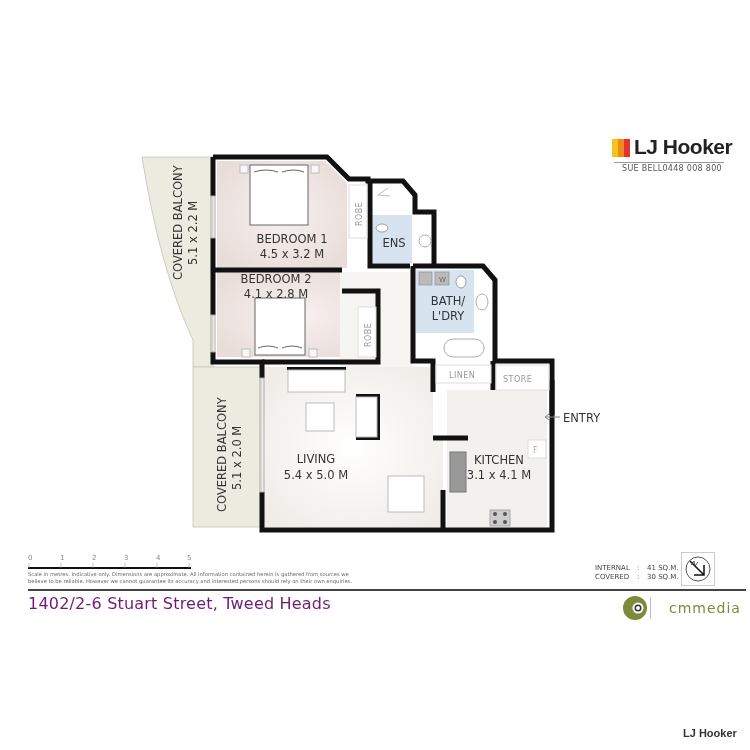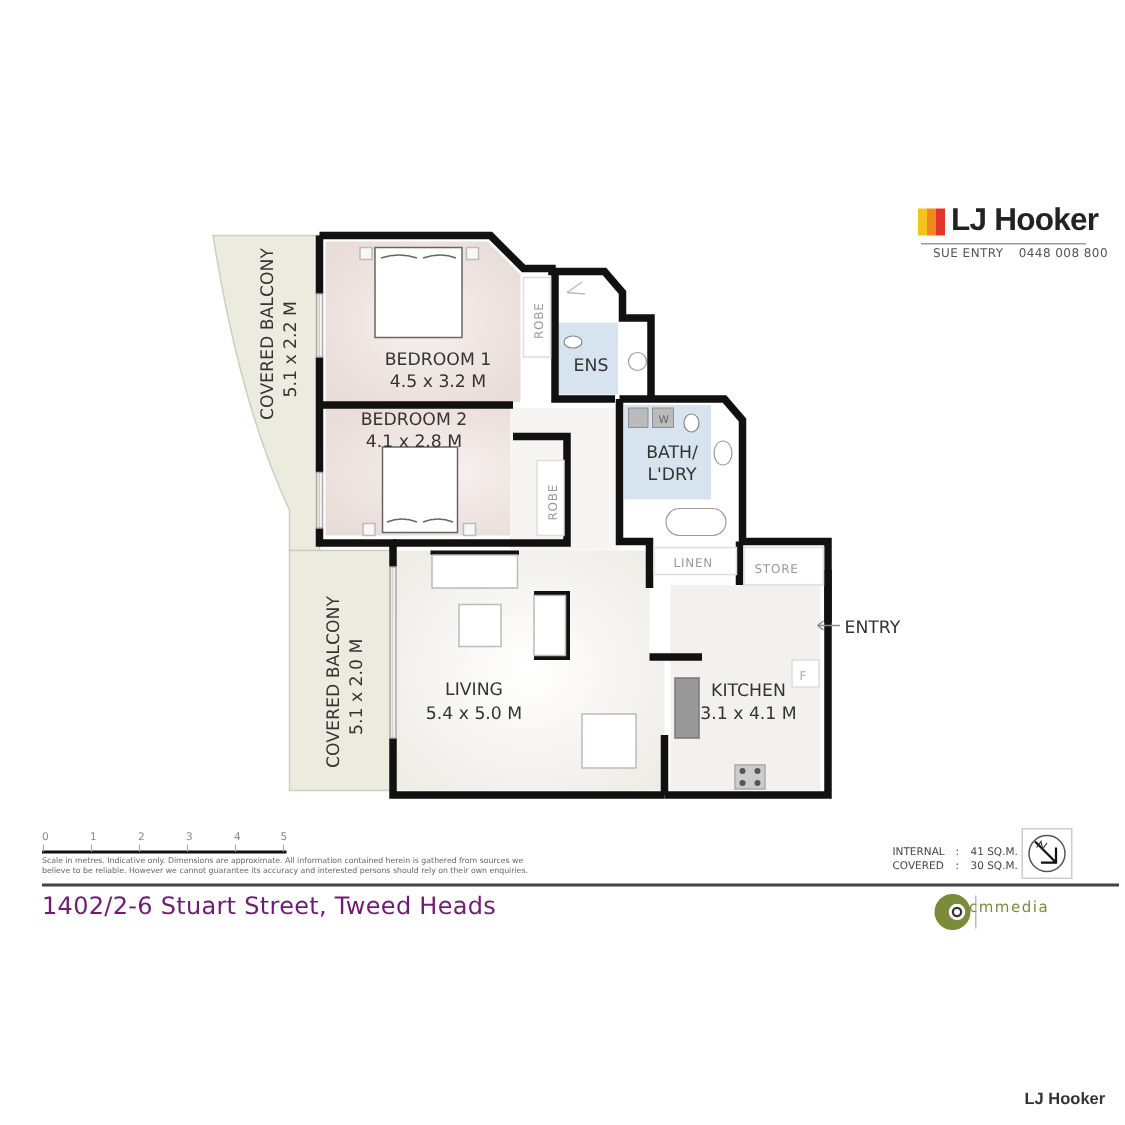--- a/index.html
+++ b/index.html
@@ -4,51 +4,51 @@
 <style>
   html, body { margin: 0; padding: 0; background: #ffffff; }
   body { width: 750px; height: 750px; position: relative; overflow: hidden; font-family: "DejaVu Sans", sans-serif; color: #333; }
   .abs { position: absolute; }
   #logo { left: 612px; top: 137px; width: 110px; height: 40px; }
   #logo .bars { position: absolute; left: 0; top: 2px; height: 18px; width: 18px; display: flex; }
   #logo .bars span { display: block; width: 6px; height: 18px; }
   #logo .brand { position: absolute; left: 22px; top: -2px; font-family: "Liberation Sans", sans-serif; font-size: 21px; font-weight: bold; color: #222; letter-spacing: -0.5px; white-space: nowrap; }
   #logo .rule { position: absolute; left: 2px; top: 25px; width: 110px; height: 1px; background: #999; }
   #logo .agent { position: absolute; left: 10px; top: 27px; font-size: 8px; color: #555; white-space: nowrap; letter-spacing: 0.3px; }
-  #logo .agent span + span { margin-left: 10px; }
+  #logo .agent span + span { }
   svg text { font-family: "DejaVu Sans", sans-serif; }
   .room-label { font-size: 11.5px; fill: #333; }
   .small-label { font-size: 8px; fill: #999; letter-spacing: 0.5px; }
   #scale { left: 28px; top: 552px; width: 170px; height: 20px; }
   #disclaimer { left: 28px; top: 571px; width: 330px; font-size: 5.2px; color: #666; line-height: 7px; }
   #divider { left: 28px; top: 589px; width: 718px; height: 2px; background: #444; }
   #address { left: 28px; top: 594px; font-size: 16px; color: #701a75; white-space: nowrap; letter-spacing: 0.2px; }
   #areas { left: 595px; top: 564px; font-size: 7px; color: #444; line-height: 9px; }
   #areas .row { display: flex; white-space: nowrap; }
   #areas .k { width: 42px; }
   #areas .c { width: 10px; }
   #compass { left: 681px; top: 552px; width: 32px; height: 32px; border: 1px solid #ccc; background: #fff; }
   #cmmedia { left: 622px; top: 593px; width: 100px; height: 30px; }
-  #cmmedia .txt { position: absolute; left: 24px; top: 7px; font-size: 10px; color: #7a8c3a; letter-spacing: 1px; }
+  #cmmedia .txt { position: absolute; left: 47px; top: 7px; font-size: 14px; color: #7a8c3a; letter-spacing: 1px; }
   #cmmedia .sep { position: absolute; left: 28px; top: 4px; width: 1px; height: 22px; background: #bbb; }
   #footer-brand { left: 683px; top: 727px; font-family: "Liberation Sans", sans-serif; font-size: 11px; font-weight: bold; color: #333; white-space: nowrap; }
 </style>
 </head>
 <body>
 
 <div id="logo" class="abs">
   <div class="bars">
     <span style="background:#f5c31c"></span>
     <span style="background:#f08a1d"></span>
     <span style="background:#e2362a"></span>
   </div>
   <div class="brand">LJ Hooker</div>
   <div class="rule"></div>
   <div class="agent">
-    <span>SUE ENTRY</span><span>0448 008 800</span>
+    <span>SUE BELL</span><span>0448 008 800</span>
   </div>
 </div>
 
 <svg class="abs" style="left:0;top:0" width="750" height="545" viewBox="0 0 750 545">
   <defs>
     <radialGradient id="bedGrad" cx="50%" cy="50%" r="60%">
       <stop offset="0%" stop-color="#f7f1ef"></stop>
       <stop offset="100%" stop-color="#e9ddd9"></stop>
     </radialGradient>
     <radialGradient id="livGrad" cx="50%" cy="50%" r="65%">

